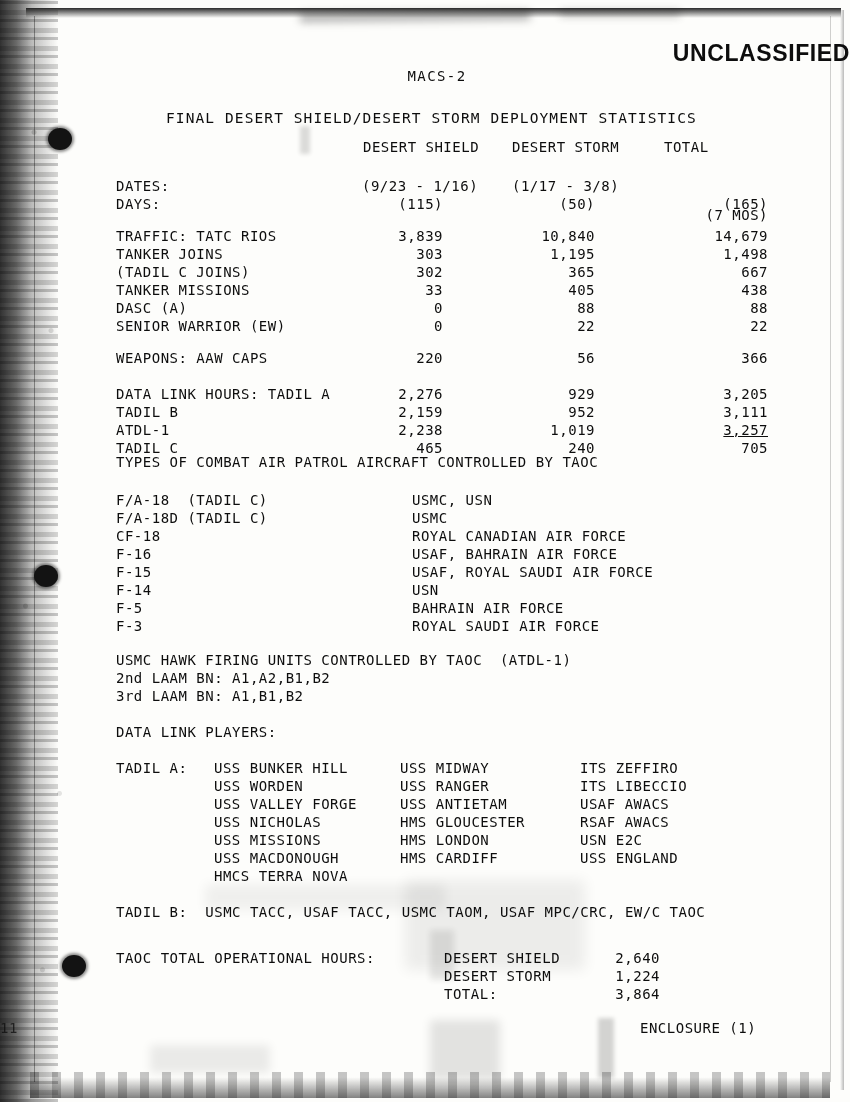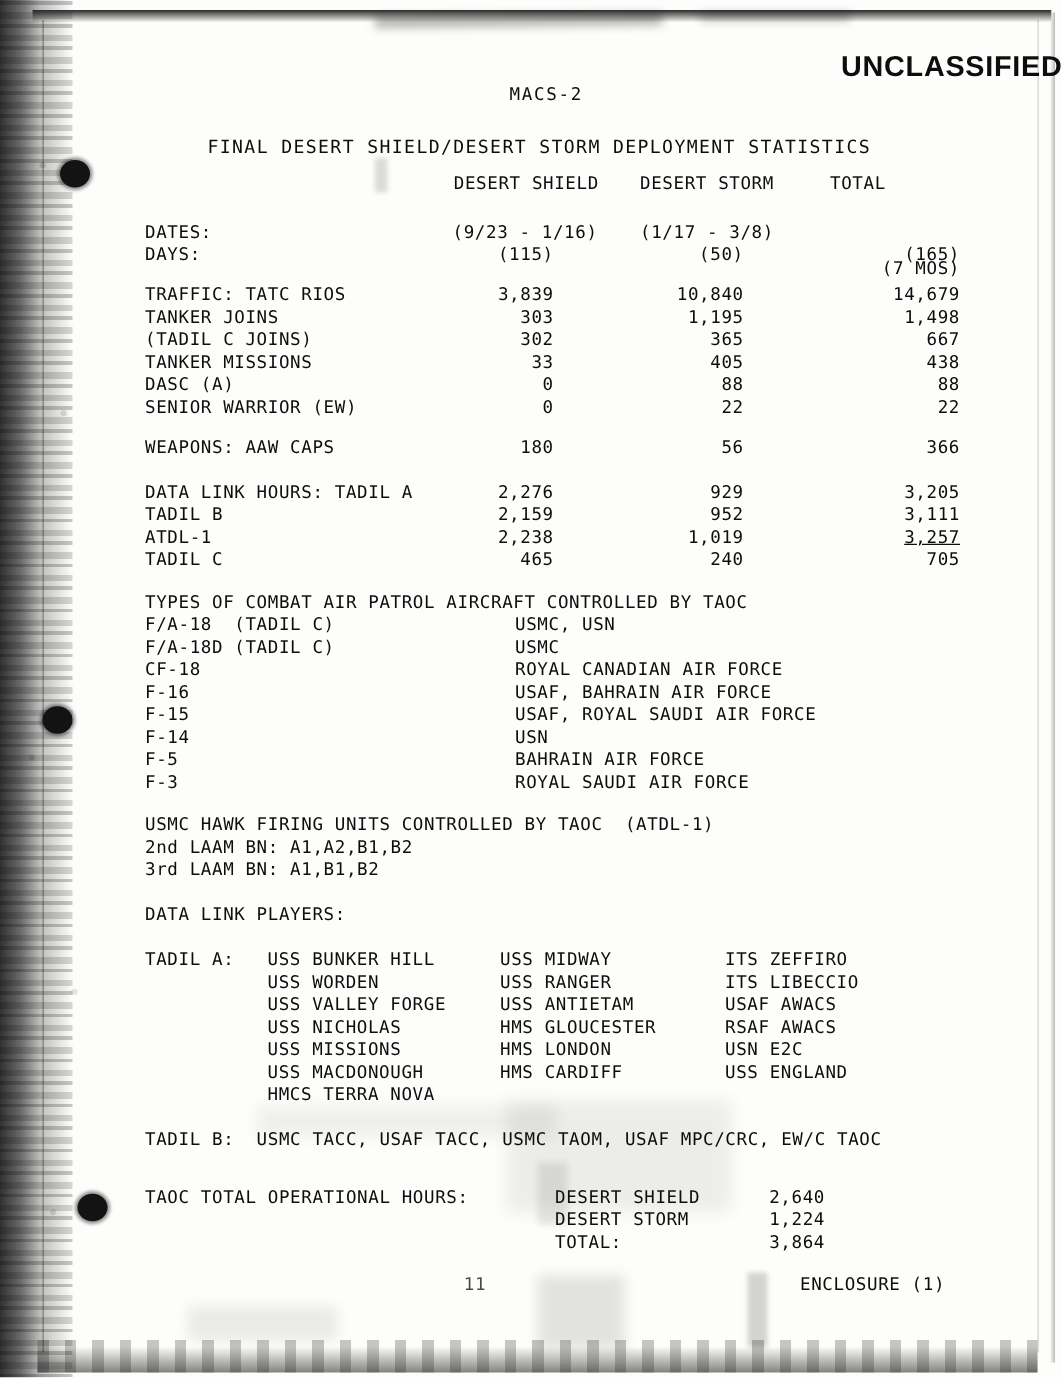--- a/index.html
+++ b/index.html
@@ -205,21 +205,21 @@
     <div class="t num" style="left:300px; top:300px; width:143px;">0</div>
     <div class="t num" style="left:450px; top:300px; width:145px;">88</div>
     <div class="t num" style="left:600px; top:300px; width:168px;">88</div>
 
     <div class="t" style="left:116px; top:318px;">SENIOR WARRIOR (EW)</div>
     <div class="t num" style="left:300px; top:318px; width:143px;">0</div>
     <div class="t num" style="left:450px; top:318px; width:145px;">22</div>
     <div class="t num" style="left:600px; top:318px; width:168px;">22</div>
 
     <div class="t" style="left:116px; top:350px;">WEAPONS: AAW CAPS</div>
-    <div class="t num" style="left:300px; top:350px; width:143px;">180</div>
+    <div class="t num" style="left:300px; top:350px; width:143px;">220</div>
     <div class="t num" style="left:450px; top:350px; width:145px;">56</div>
     <div class="t num" style="left:600px; top:350px; width:168px;">366</div>
 
     <div class="t" style="left:116px; top:386px;">DATA LINK HOURS: TADIL A</div>
     <div class="t num" style="left:300px; top:386px; width:143px;">2,276</div>
     <div class="t num" style="left:450px; top:386px; width:145px;">929</div>
     <div class="t num" style="left:600px; top:386px; width:168px;">3,205</div>
 
     <div class="t" style="left:116px; top:404px;">TADIL B</div>
     <div class="t num" style="left:300px; top:404px; width:143px;">2,159</div>
@@ -231,21 +231,21 @@
     <div class="t num" style="left:450px; top:422px; width:145px;">1,019</div>
     <div class="t num" style="left:600px; top:422px; width:168px;text-decoration:underline;">3,257</div>
 
     <div class="t" style="left:116px; top:440px;">TADIL C</div>
     <div class="t num" style="left:300px; top:440px; width:143px;">465</div>
     <div class="t num" style="left:450px; top:440px; width:145px;">240</div>
     <div class="t num" style="left:600px; top:440px; width:168px;">705</div>
   </div>
 
   <div>
-    <div class="t" style="left:116px; top:474px;">TYPES OF COMBAT AIR PATROL AIRCRAFT CONTROLLED BY TAOC</div>
+    <div class="t" style="left:116px; top:454px;">TYPES OF COMBAT AIR PATROL AIRCRAFT CONTROLLED BY TAOC</div>
 
     <div class="t" style="left:116px; top:492px;">F/A-18  (TADIL C)</div>
     <div class="t" style="left:412px; top:492px;">USMC, USN</div>
 
     <div class="t" style="left:116px; top:510px;">F/A-18D (TADIL C)</div>
     <div class="t" style="left:412px; top:510px;">USMC</div>
 
     <div class="t" style="left:116px; top:528px;">CF-18</div>
     <div class="t" style="left:412px; top:528px;">ROYAL CANADIAN AIR FORCE</div>
 
@@ -310,15 +310,15 @@
     <div class="t" style="left:444px; top:950px;">DESERT SHIELD</div>
     <div class="t num" style="left:540px; top:950px; width:120px;">2,640</div>
 
     <div class="t" style="left:444px; top:968px;">DESERT STORM</div>
     <div class="t num" style="left:540px; top:968px; width:120px;">1,224</div>
 
     <div class="t" style="left:444px; top:986px;">TOTAL:</div>
     <div class="t num" style="left:540px; top:986px; width:120px;">3,864</div>
   </div>
 
-  <div class="t" style="left:0; top:1020px; width:760px; text-align:center; opacity:.75;">11</div>
+  <div class="t" style="left:0; top:1020px; width:760px; opacity:.75;">11</div>
   <div class="t" style="left:640px; top:1020px;">ENCLOSURE (1)</div>
 </div>
 
 </body></html>

